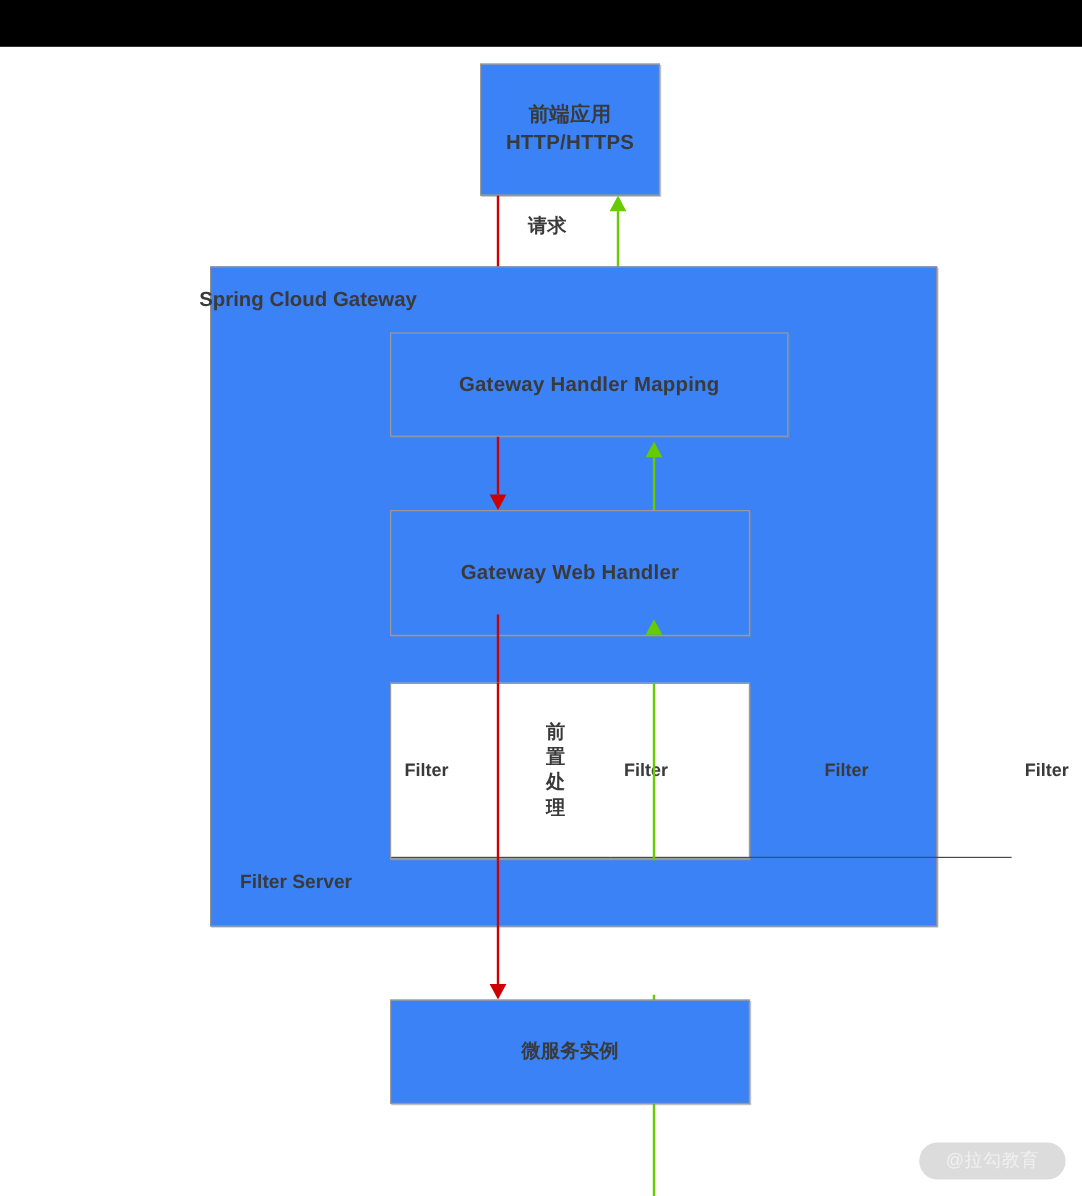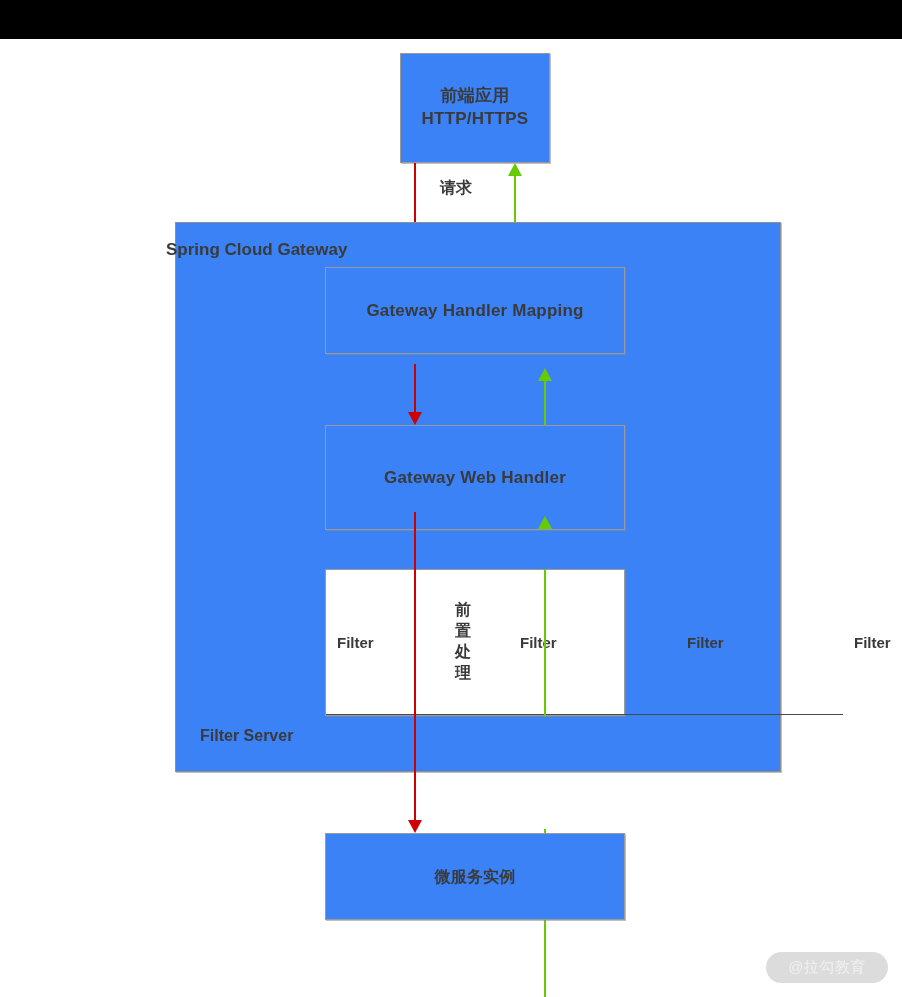--- a/index.html
+++ b/index.html
@@ -76,22 +76,22 @@
     position: absolute;
     left: 200px;
     top: 727px;
     font-size: 16px;
     font-weight: bold;
     color: #3a3a3a;
   }
   
   #handler-mapping-box {
     left: 325px;
-    top: 267px;
-    width: 300px;
+    top: 277px;
+    width: 332px;
     height: 87px;
   }
   #web-handler-box {
     left: 325px;
     top: 425px;
     width: 300px;
     height: 105px;
   }
   #handler-mapping-box .box-label,
   #web-handler-box .box-label {

